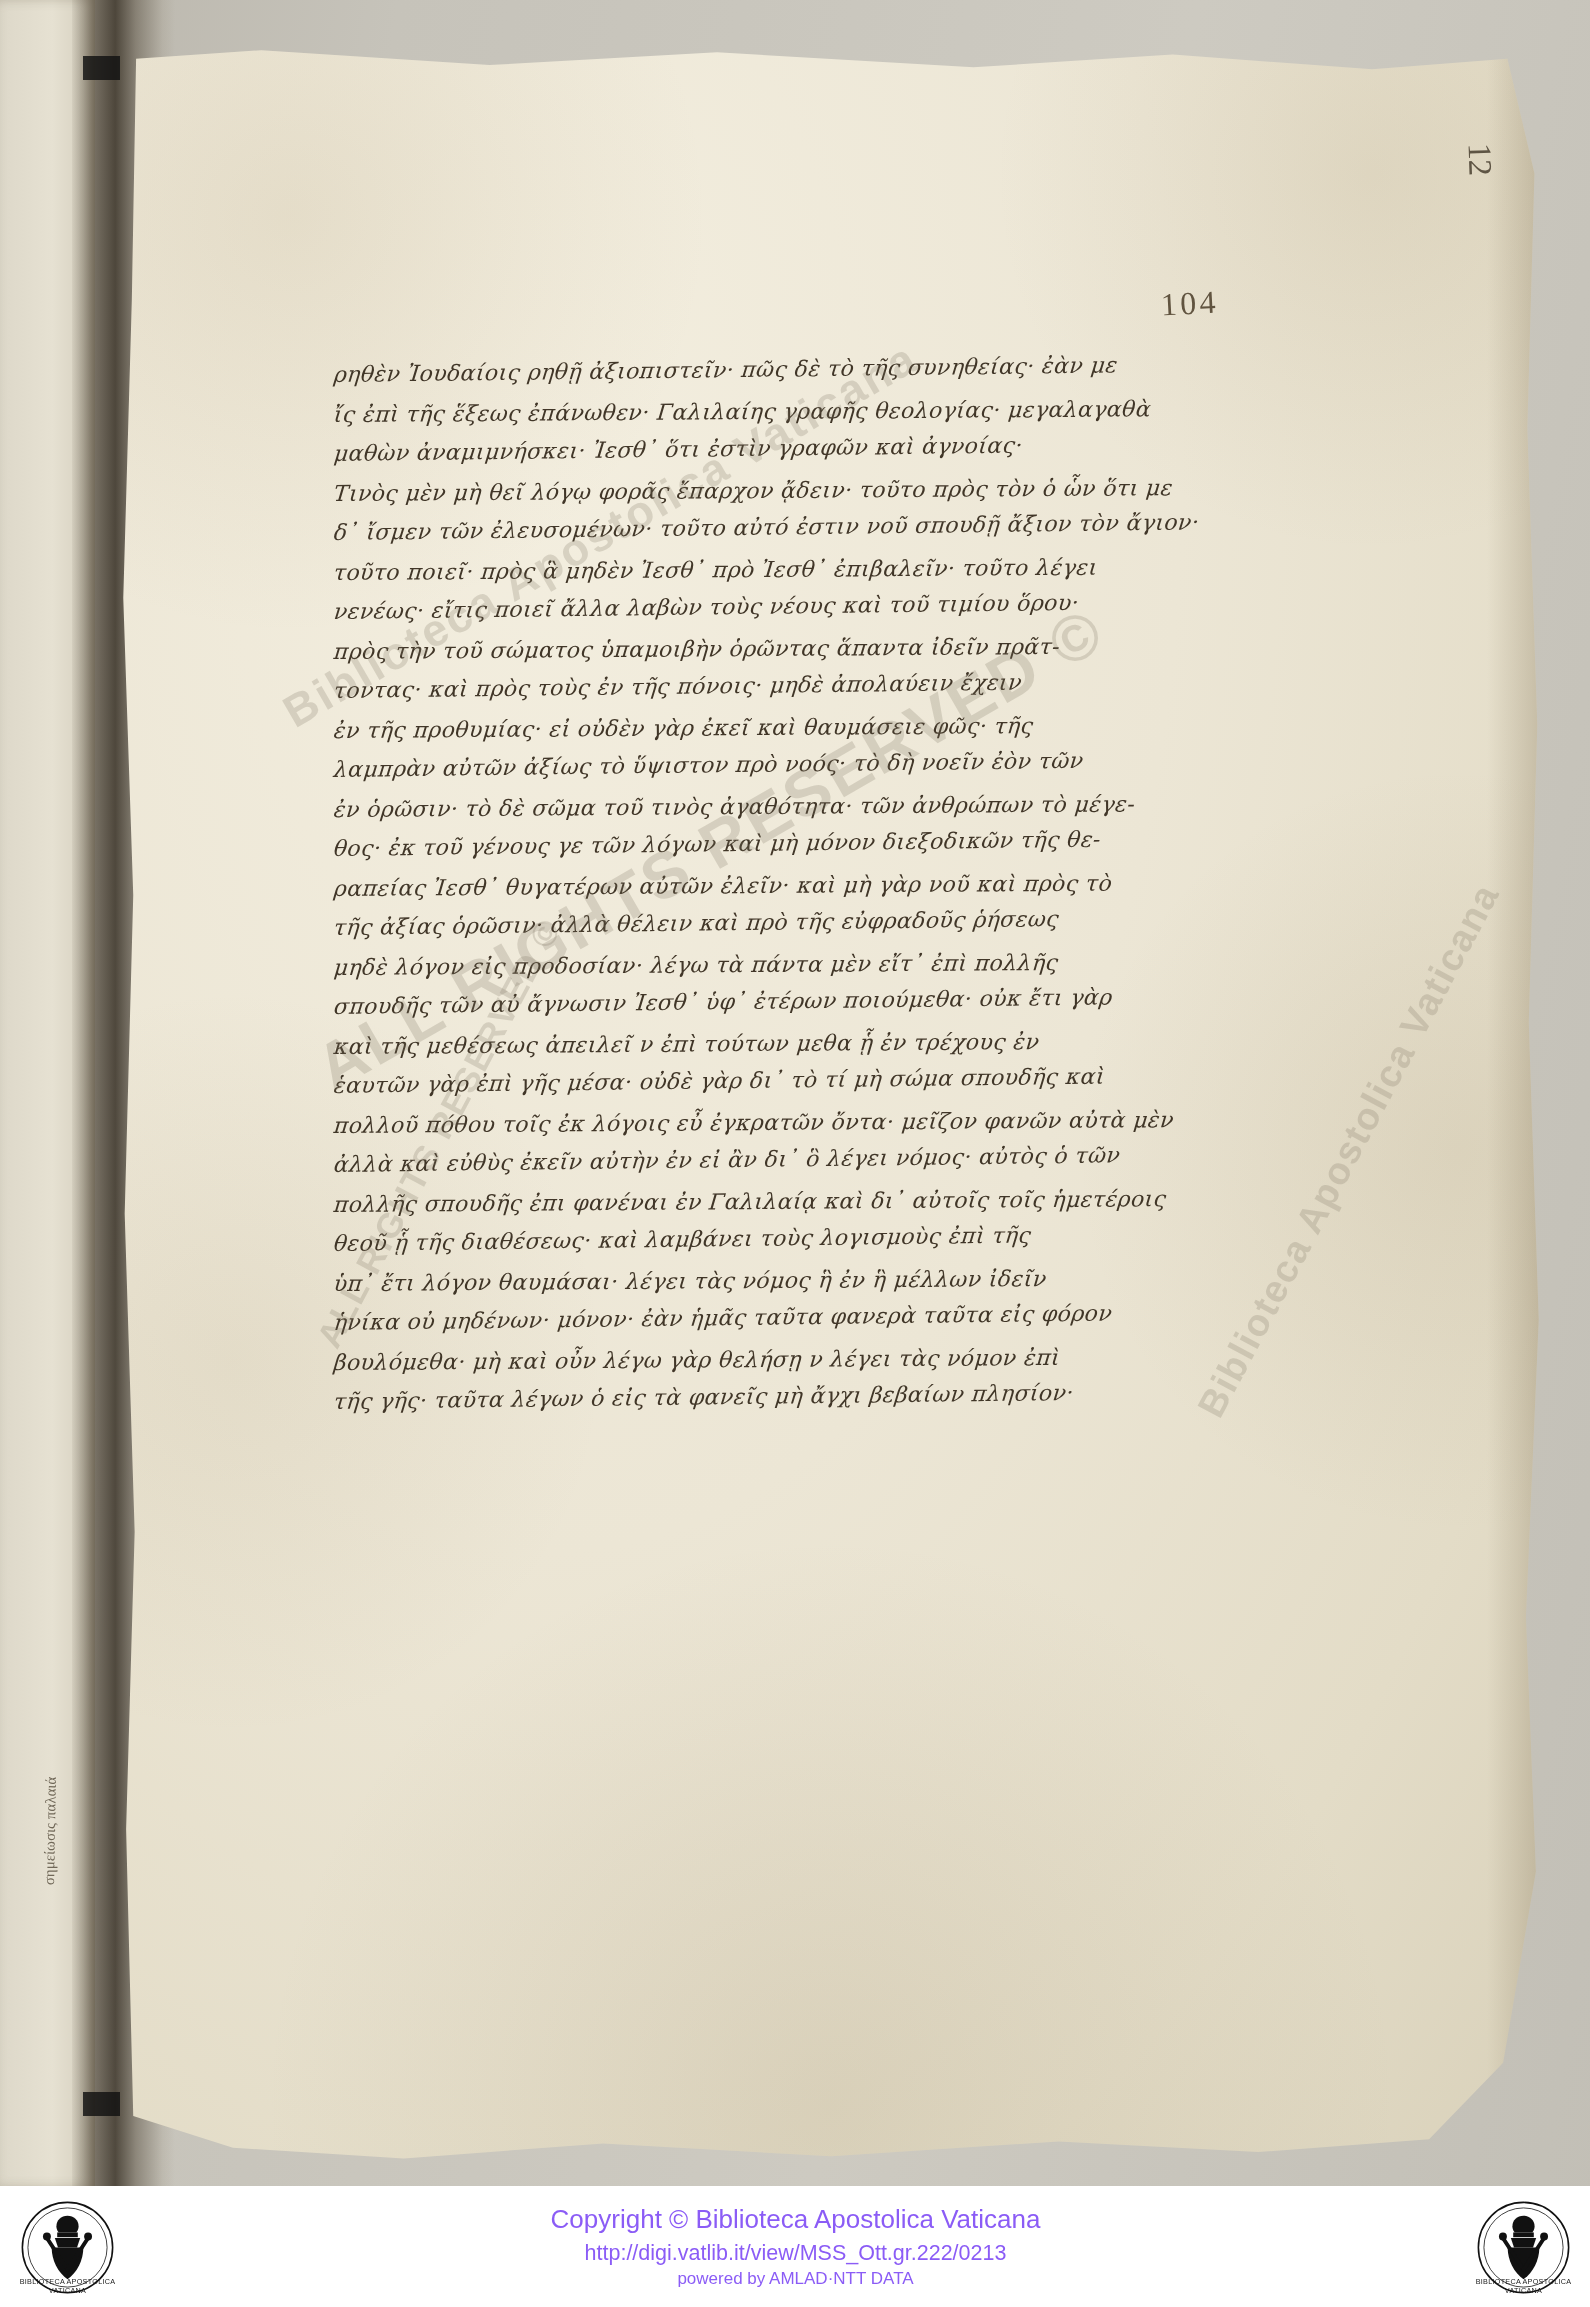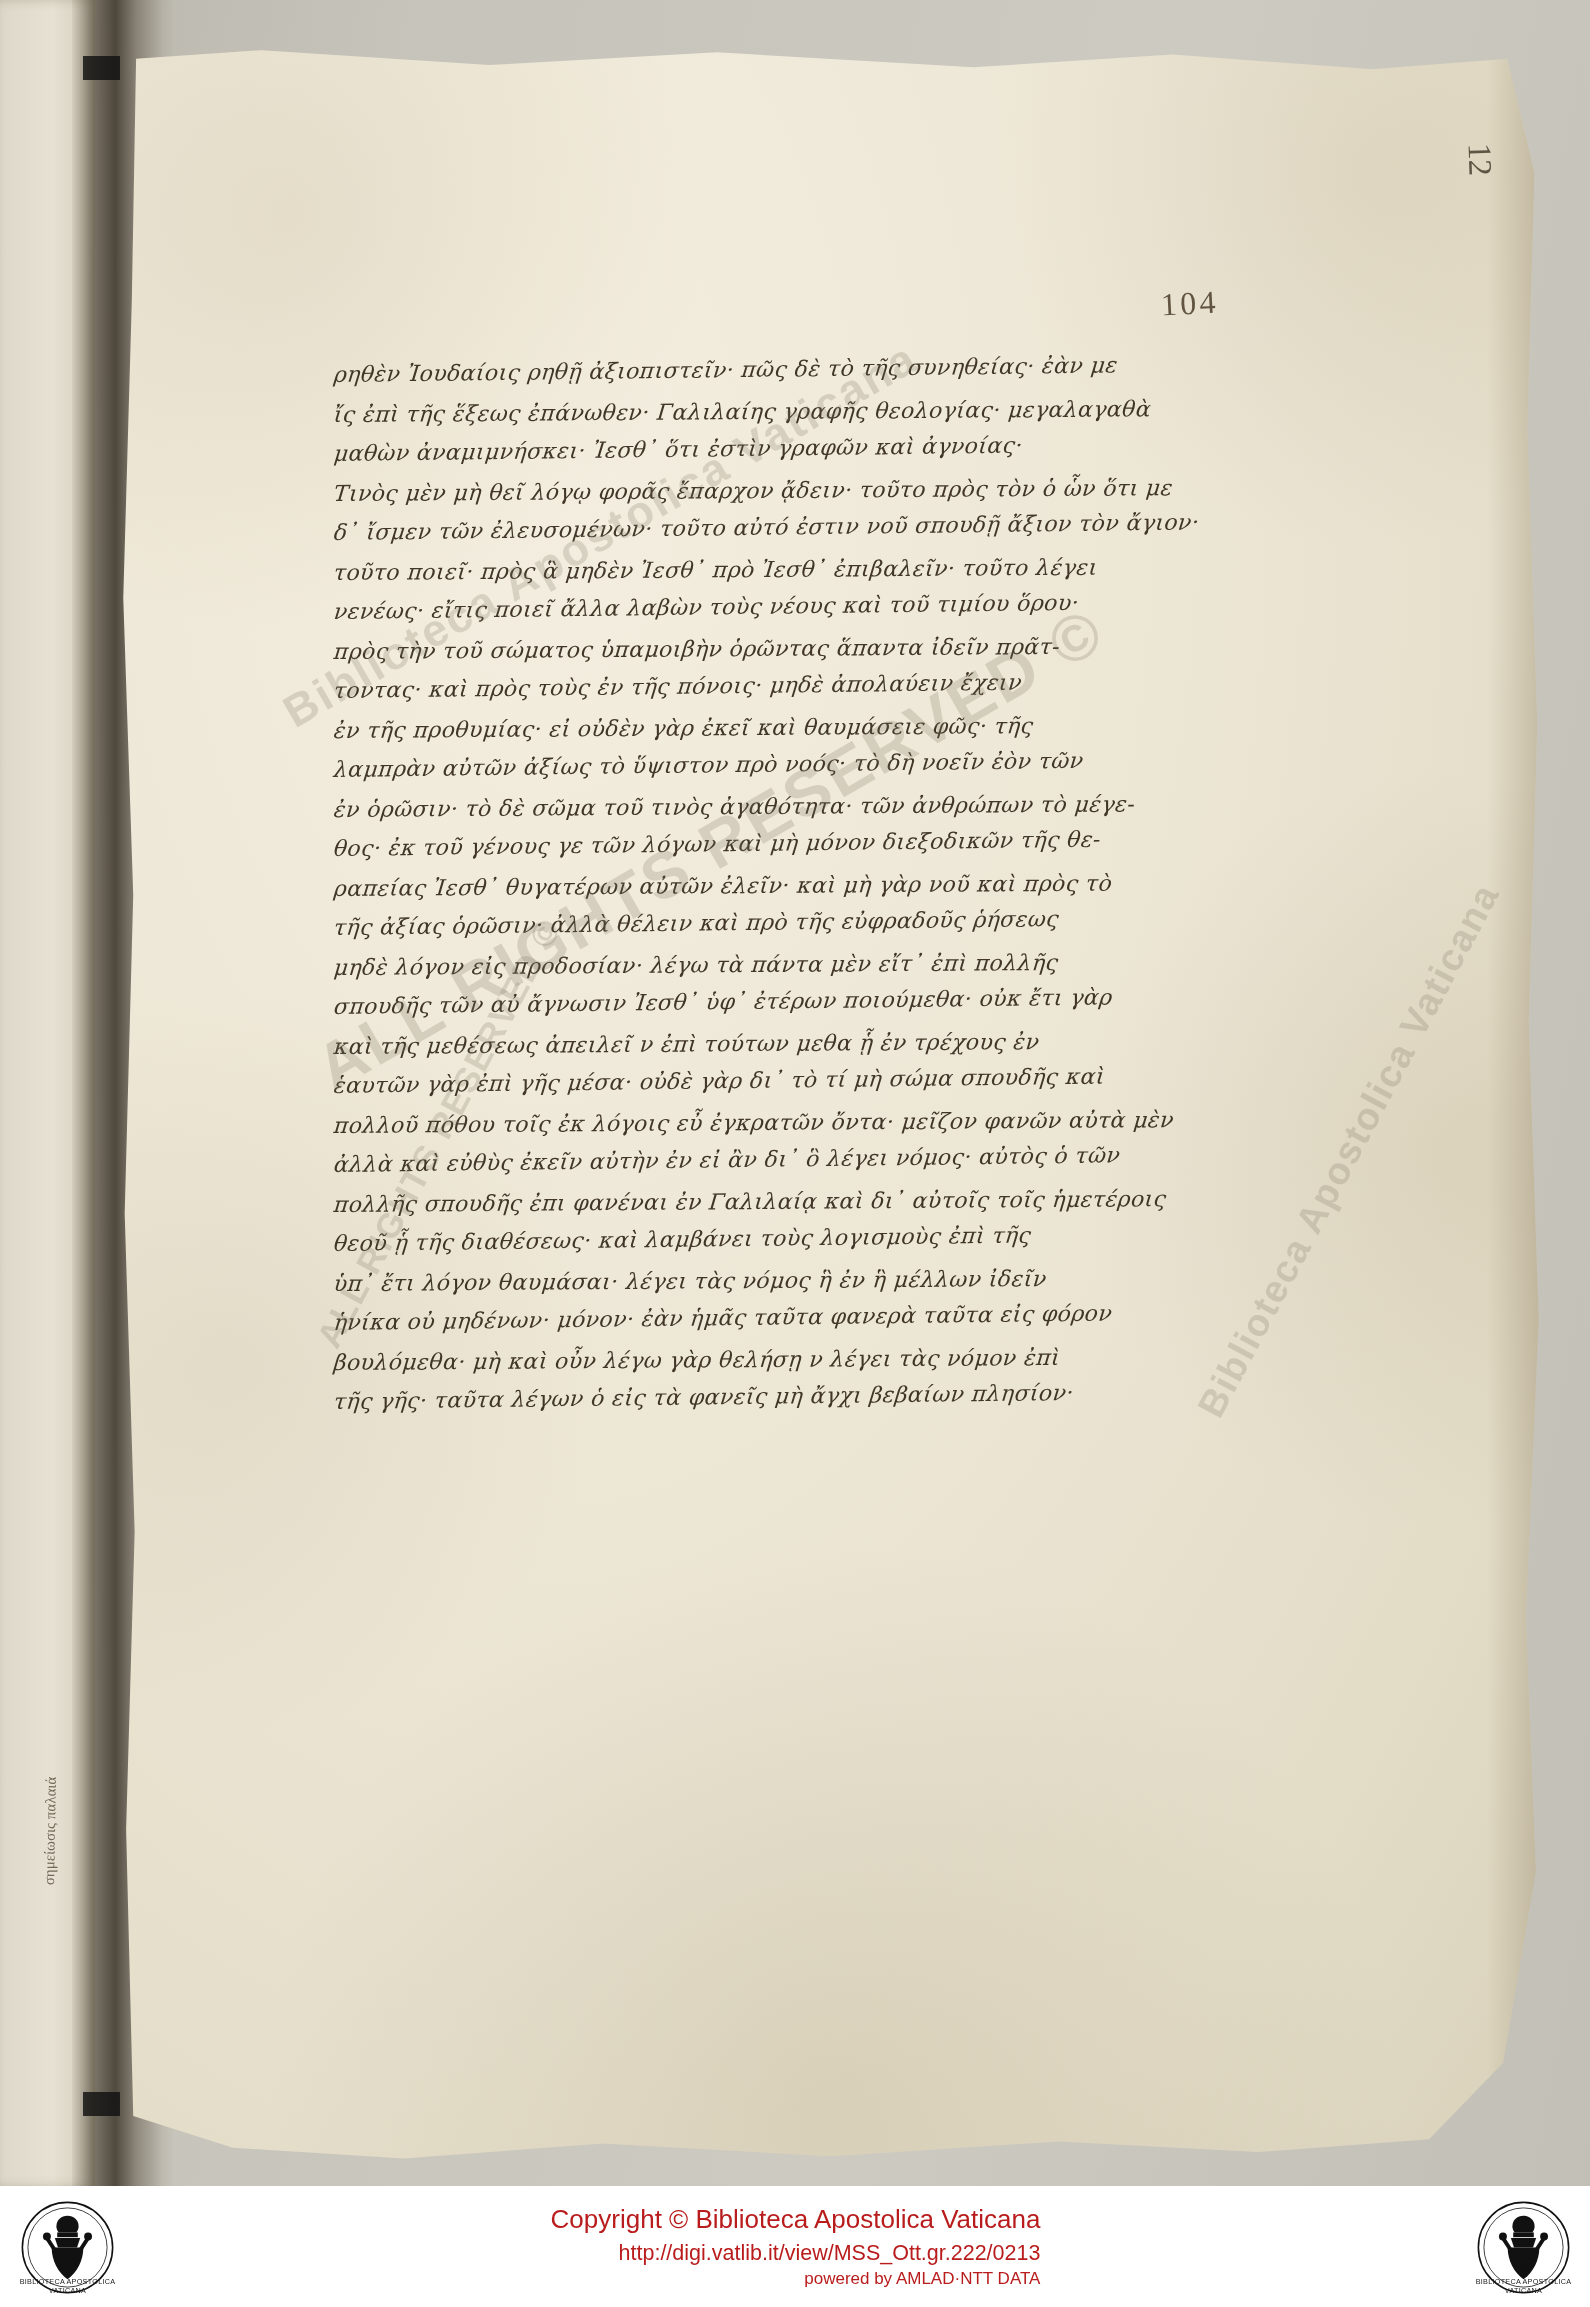--- a/index.html
+++ b/index.html
@@ -206,22 +206,22 @@
     left: 0;
     bottom: 0;
     width: 1591px;
     height: 121px;
     background: #ffffff;
     display: flex;
     align-items: center;
     justify-content: center;
   }
   #footer-text {
-    text-align: right;
-    color: #b91c1c;
+    text-align: center;
+    color: #8b5cf6;
   }
   #footer-line1 {
     font-size: 26px;
     margin-bottom: 5.6px;
   }
   #footer-line2 {
     font-size: 21.5px;
     margin-bottom: 3px;
   }
   #footer-line3 {

